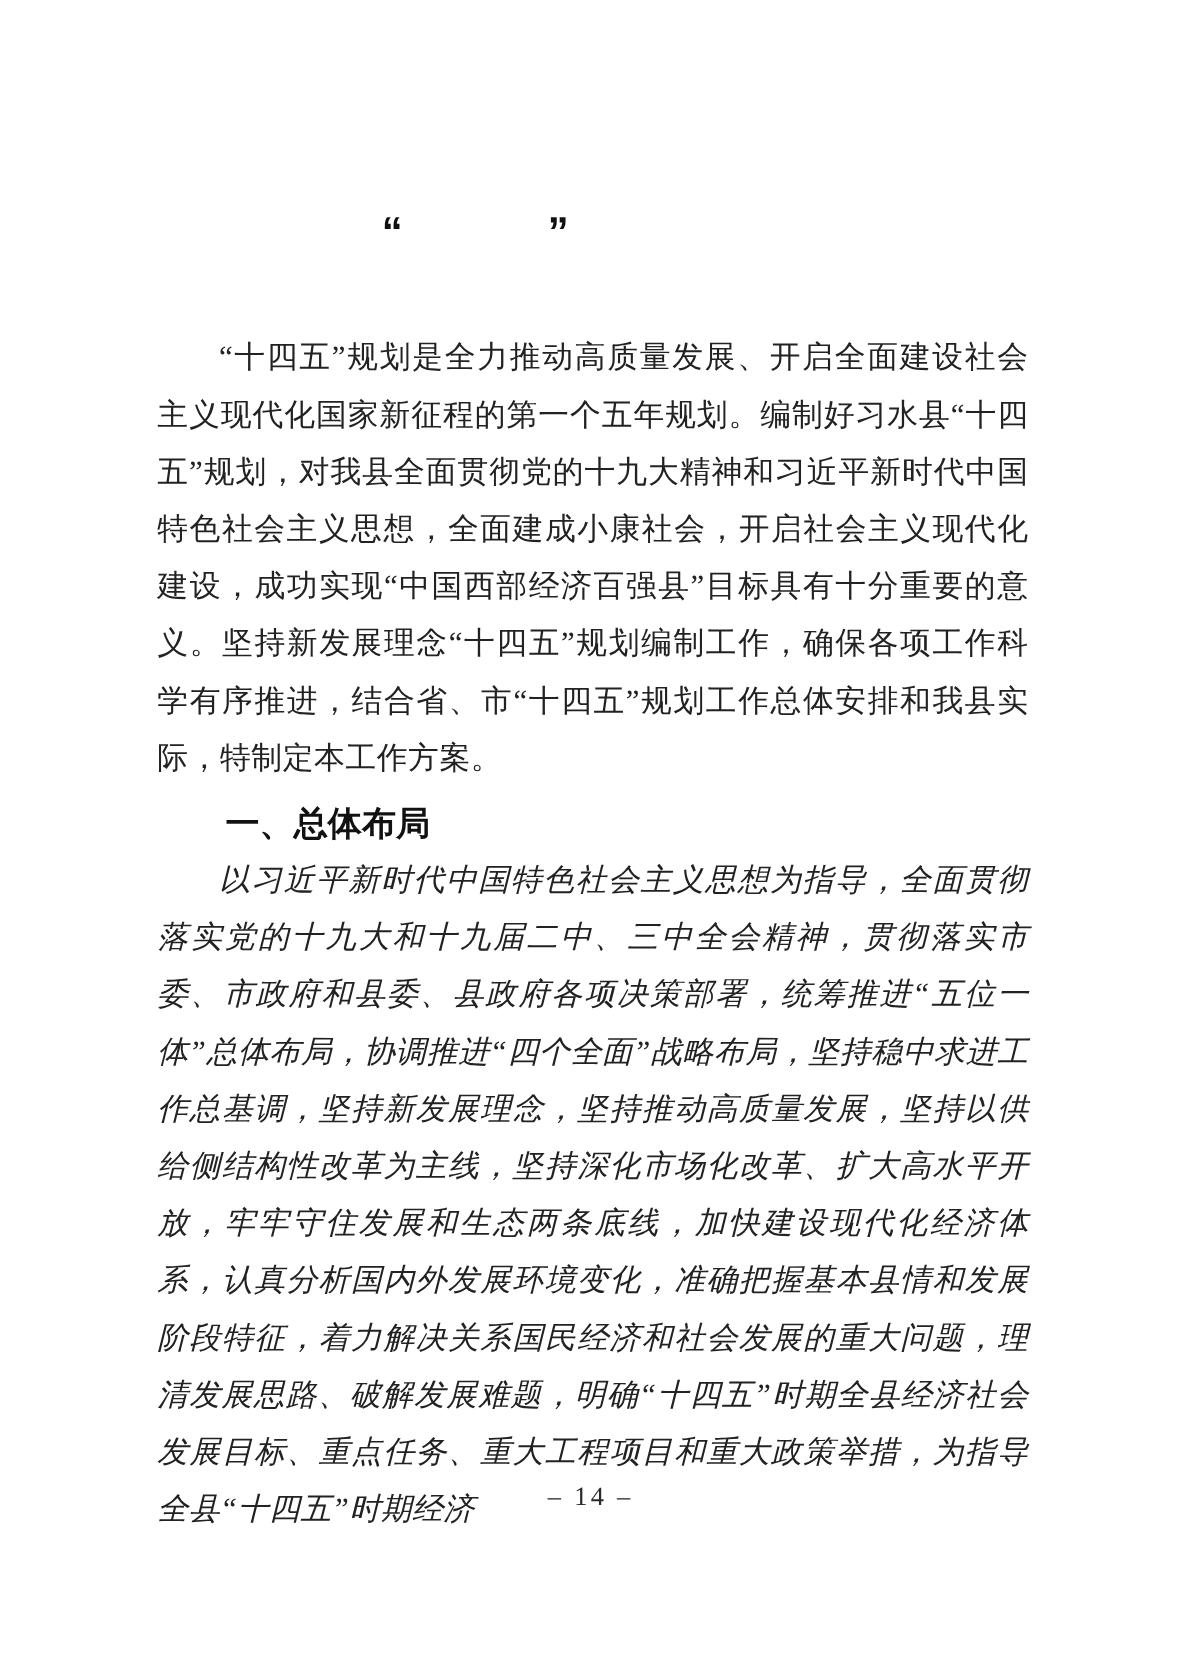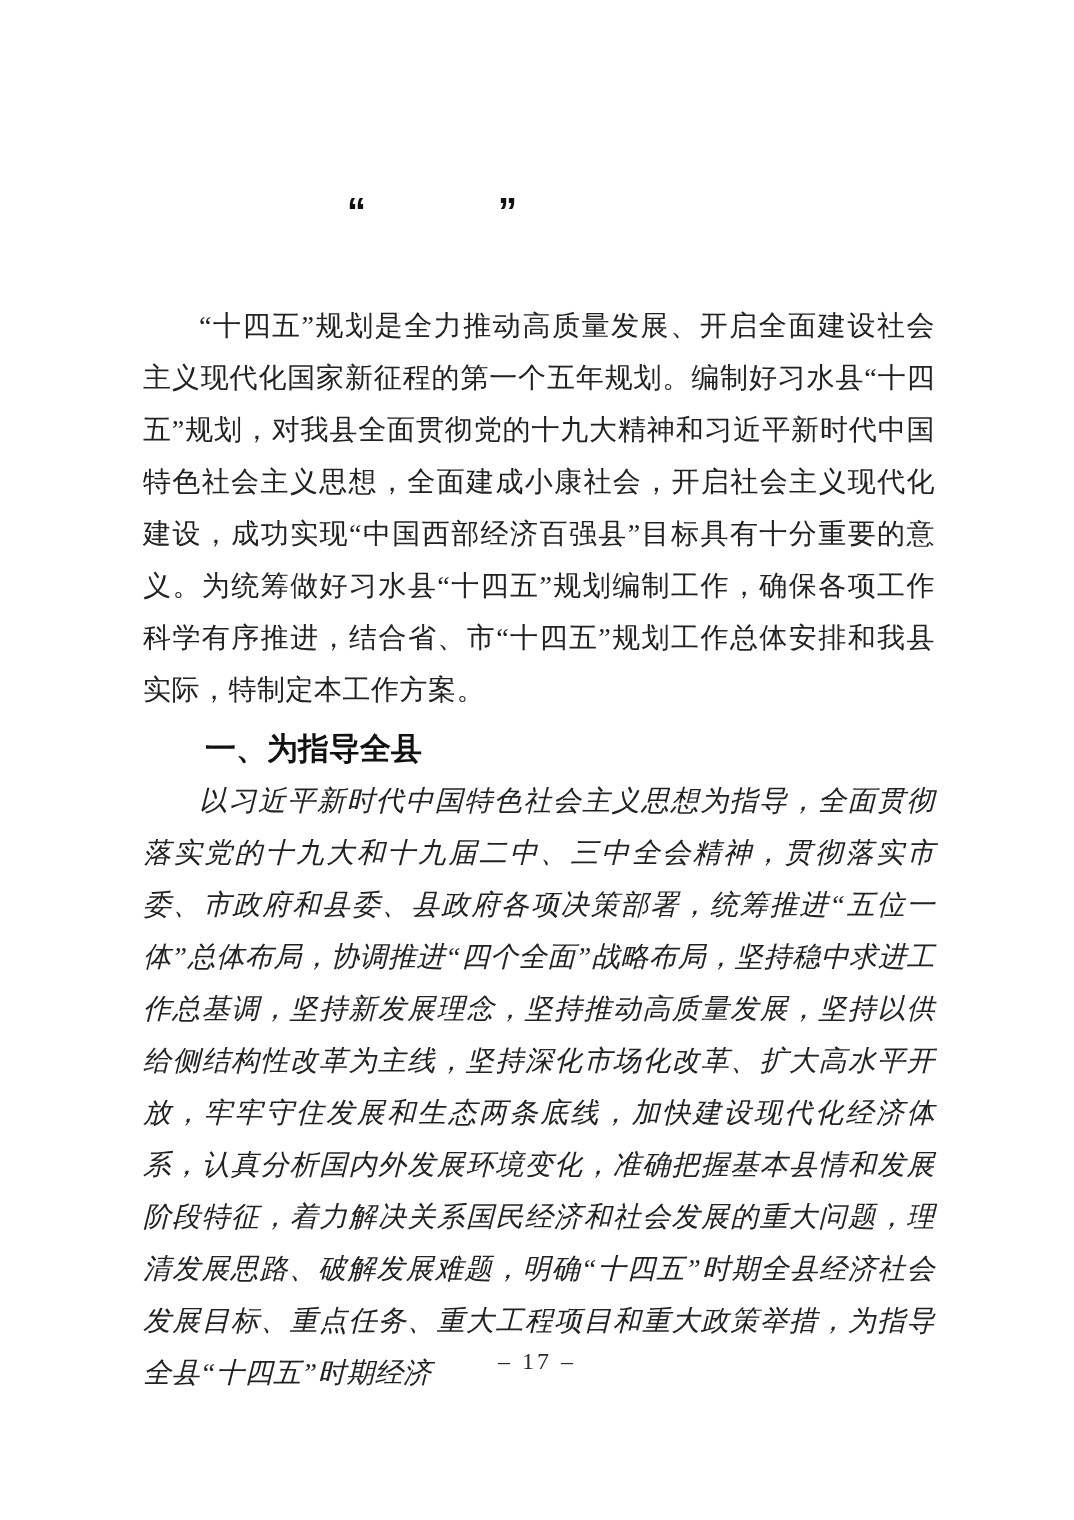--- a/index.html
+++ b/index.html
@@ -79,24 +79,24 @@
 </head>
 <body>
 
 <div class="page">
   <div class="content">
 
     <div class="title-line">
       <span>“</span><span class="title-gap"></span><span>”</span>
     </div>
 
-    <p class="body-text para-intro">“十四五”规划是全力推动高质量发展、开启全面建设社会主义现代化国家新征程的第一个五年规划。编制好习水县“十四五”规划，对我县全面贯彻党的十九大精神和习近平新时代中国特色社会主义思想，全面建成小康社会，开启社会主义现代化建设，成功实现“中国西部经济百强县”目标具有十分重要的意义。为统筹做好习水县“十四五”规划编制工作，确保各项工作科学有序推进，结合省、市“十四五”规划工作总体安排和我县实际，特制定本工作方案。</p>
+    <p class="body-text para-intro">“十四五”规划是全力推动高质量发展、开启全面建设社会主义现代化国家新征程的第一个五年规划。编制好习水县“十四五”规划，对我县全面贯彻党的十九大精神和习近平新时代中国特色社会主义思想，全面建成小康社会，开启社会主义现代化建设，成功实现“中国西部经济百强县”目标具有十分重要的意义。坚持新发展理念“十四五”规划编制工作，确保各项工作科学有序推进，结合省、市“十四五”规划工作总体安排和我县实际，特制定本工作方案。</p>
 
-    <h2 class="section-heading">一、为指导全县</h2>
+    <h2 class="section-heading">一、总体布局</h2>
 
     <p class="body-text para-section">以习近平新时代中国特色社会主义思想为指导，全面贯彻落实党的十九大和十九届二中、三中全会精神，贯彻落实市委、市政府和县委、县政府各项决策部署，统筹推进“五位一体”总体布局，协调推进“四个全面”战略布局，坚持稳中求进工作总基调，坚持新发展理念，坚持推动高质量发展，坚持以供给侧结构性改革为主线，坚持深化市场化改革、扩大高水平开放，牢牢守住发展和生态两条底线，加快建设现代化经济体系，认真分析国内外发展环境变化，准确把握基本县情和发展阶段特征，着力解决关系国民经济和社会发展的重大问题，理清发展思路、破解发展难题，明确“十四五”时期全县经济社会发展目标、重点任务、重大工程项目和重大政策举措，为指导全县“十四五”时期经济</p>
 
   </div>
 
   <div class="footer">
-    <span>– 17 –</span>
+    <span>– 14 –</span>
   </div>
 </div>
 
 </body></html>

